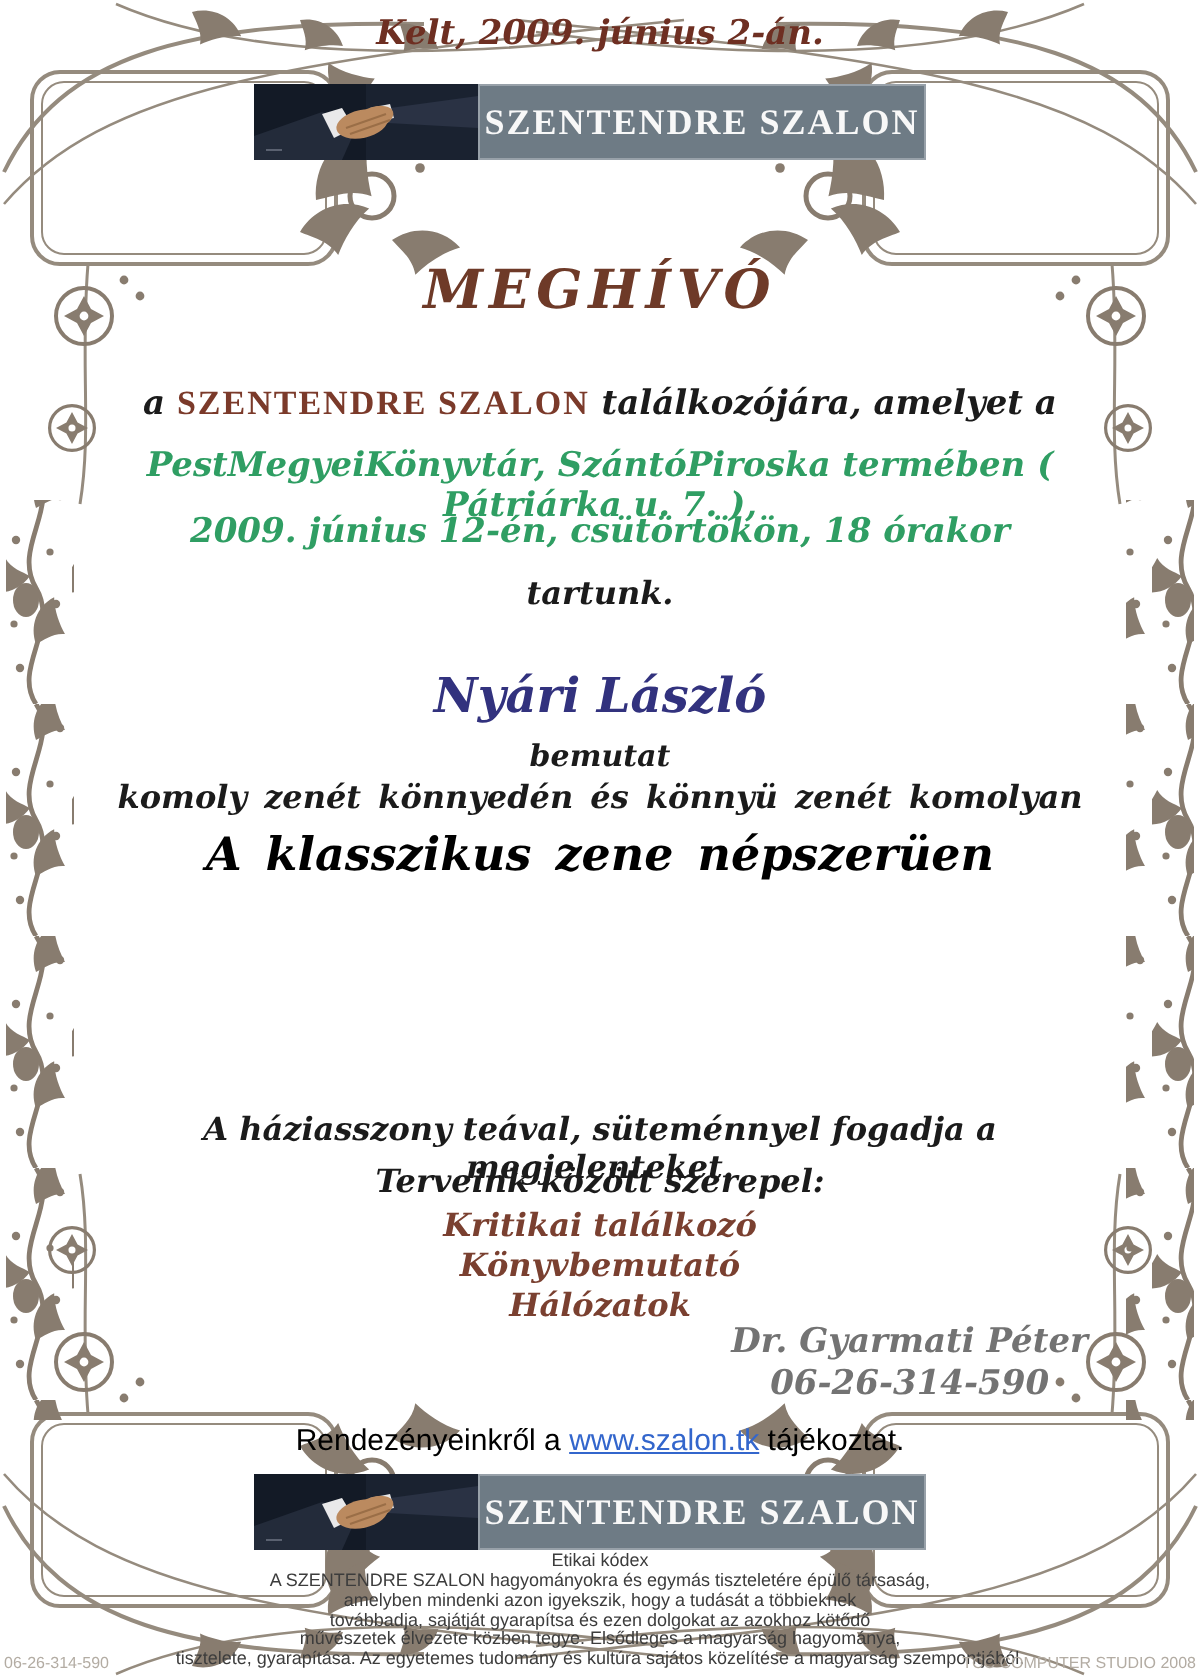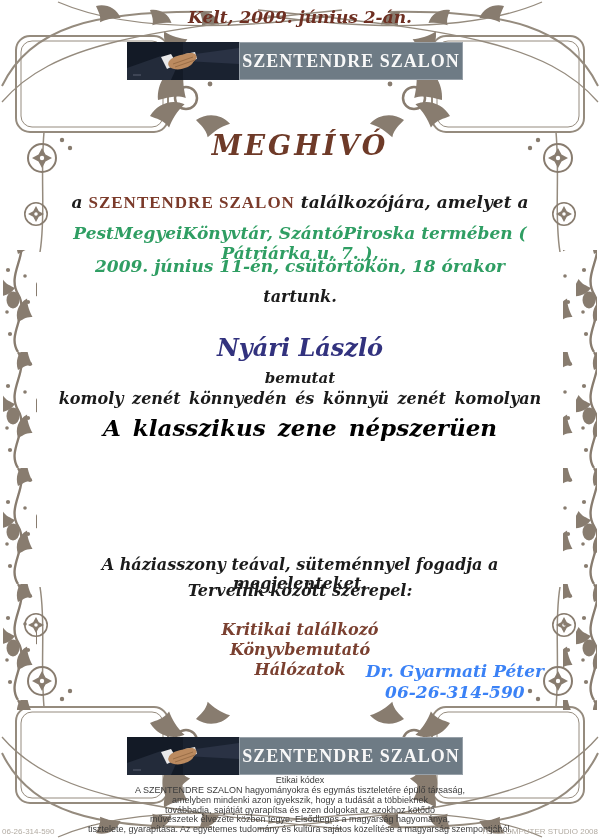--- a/index.html
+++ b/index.html
@@ -19,25 +19,25 @@
   .venue     { top:223px; color:#2f9e63; font-size:17px; }
   .dt        { top:256px; color:#2f9e63; font-size:17px; }
   .closing   { top:287px; font-size:16px; }
   .presenter { top:333px; color:#32327e; font-size:24px; }
   .bemutat   { top:369px; font-size:15px; }
   .desc      { top:389px; font-size:16px; word-spacing:3px; }
   .showtitle { top:414px; color:#000000; font-size:23px; word-spacing:4px; }
   .subtitle  { top:452px; font-size:16px; }
   .hospitality { top:539px; font-size:16px;margin-top:16px; }
   .plansh    { top:581px; font-size:16px; }
-  .plan      { color:#7a4030; font-size:16px;margin-top:17px; }
+  .plan      { color:#7a4030; font-size:16px; }
   .plan0 { top:603px; } .plan1 { top:623px; } .plan2 { top:643px; }
 
   .signature { position:absolute; top:661px; right:56px; text-align:center;
-               font-style:italic; font-weight:bold; color:#3b82f6;
+               font-style:italic; font-weight:bold; color:#737373;
                font-size:17px; line-height:21px; }
 
   .banner { position:absolute; left:127px; width:336px; height:38px; display:flex;
             font-style:normal; }
   .banner.first  { top:42px; }
   .banner.second { top:737px; }
   .banner-photo { width:112px; height:38px; display:block; }
   .banner-label { flex:1; background:#6e7b85; border:1px solid #98a1a9; box-sizing:border-box;
                   color:#f8f8f8; font-family:"Liberation Serif",serif; font-weight:bold;
                   font-size:18px; letter-spacing:1px; display:flex; align-items:center;
@@ -139,40 +139,41 @@
         <path d="M6 33 h8" stroke="#5a6170" stroke-width="1"></path>
       </svg>
       <div class="banner-label">SZENTENDRE SZALON</div>
     </div>
 
     <div class="line title">MEGHÍVÓ</div>
 
     <div class="line l1"><span>a </span><span class="brand">SZENTENDRE SZALON</span><span> találkozójára, amelyet a</span></div>
 
     <div class="line venue">PestMegyeiKönyvtár, SzántóPiroska termében ( Pátriárka u. 7. ),</div>
-    <div class="line dt">2009. június 11-én, csütörtökön, 18 órakor</div>
+    <div class="line dt">2009. június 12-én, csütörtökön, 18 órakor</div>
     <div class="line closing">tartunk.</div>
 
     <div class="line presenter">Nyári László</div>
     <div class="line bemutat">bemutat</div>
     <div class="line desc">komoly zenét könnyedén és könnyü zenét komolyan</div>
     <div class="line showtitle">A klasszikus zene népszerüen</div>
 
     <div class="line hospitality">A háziasszony teával, süteménnyel fogadja a megjelenteket.</div>
 
     <div class="line plansh">Terveink között szerepel:</div>
     <div class="line plan plan0">Kritikai találkozó</div>
     <div class="line plan plan1">Könyvbemutató</div>
     <div class="line plan plan2">Hálózatok</div>
 
     <div class="signature">
       <div>Dr. Gyarmati Péter</div>
       <div>06-26-314-590</div>
     </div>
 
+    <div class="line info"><span>Rendezényeinkről a </span><a href="#">www.szalon.tk</a><span> tájékoztat.</span></div>
 
     <div class="banner second">
       <svg class="banner-photo" viewBox="0 0 112 38">
         <rect width="112" height="38" fill="#131a26"></rect>
         <rect x="56" width="56" height="38" fill="#1a2230"></rect>
         <polygon points="0,38 0,26 34,14 52,20 44,38" fill="#232b3a"></polygon>
         <polygon points="112,6 68,12 58,19 112,22" fill="#2a3244"></polygon>
         <polygon points="34,15 44,12 50,22 40,27" fill="#e9e9ea"></polygon>
         <polygon points="58,12 68,10 70,17 60,19" fill="#e9e9ea"></polygon>
         <g fill="#bb8a5f">

